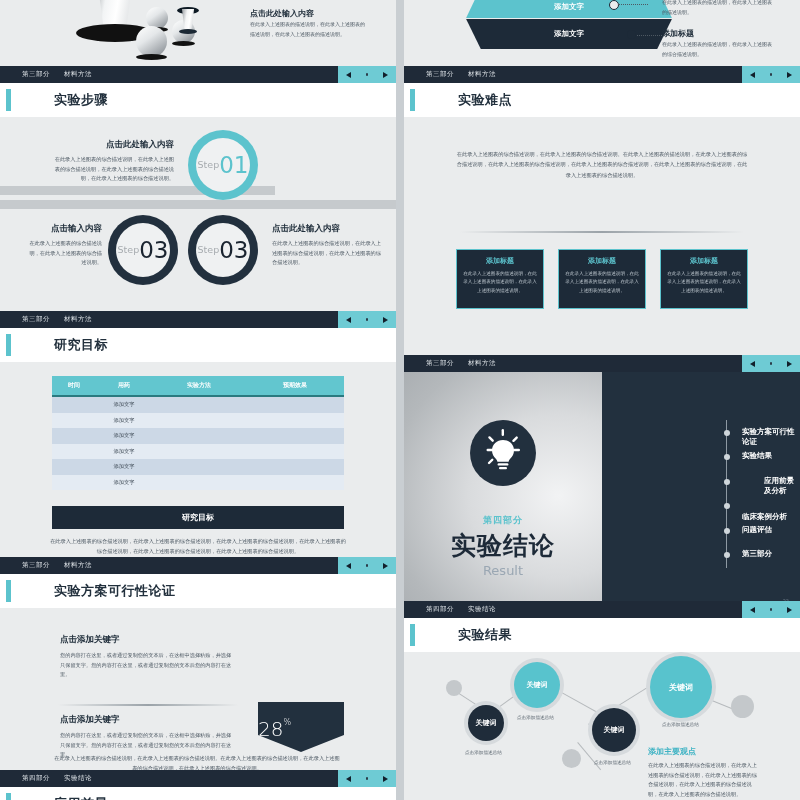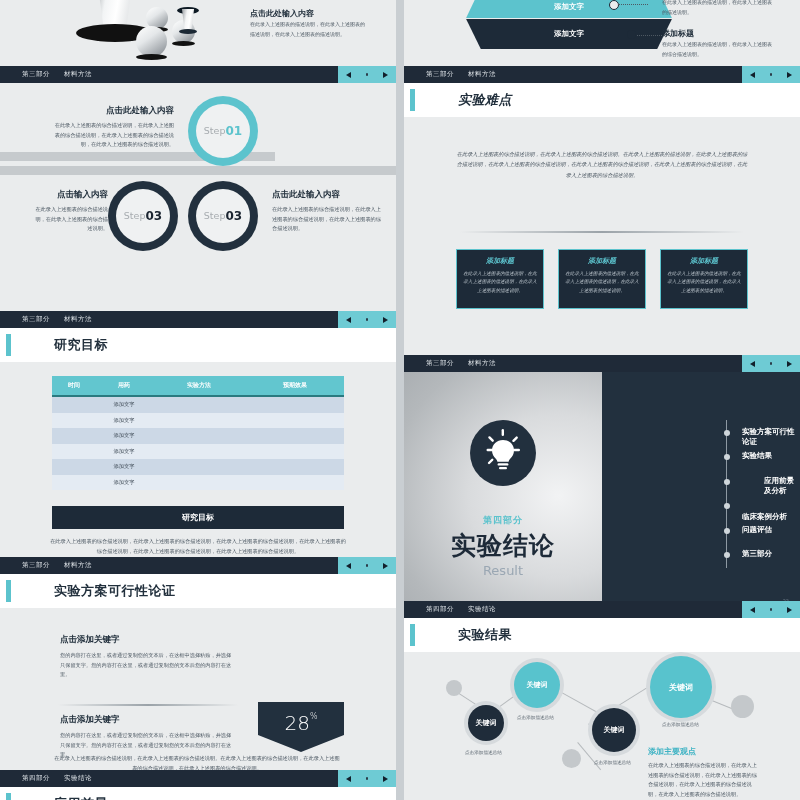--- a/index.html
+++ b/index.html
@@ -46,21 +46,21 @@
   .lead{position:absolute;height:1px;border-top:1px dotted #4d5862;}
   .nodeo{position:absolute;width:8px;height:8px;border-radius:50%;border:1.5px solid #1d2a38;background:#eaeced;}
   .nodef{position:absolute;width:9px;height:9px;border-radius:50%;background:#1d2a38;}
   .ltxt{position:absolute;font-size:5px;line-height:1.9;color:#4a5661;width:112px;}
   .lhd{position:absolute;font-size:8px;font-weight:bold;color:#22303d;}
   
   .stripe{position:absolute;background:#c6cacd;height:9px;}
   .ring{position:absolute;border-radius:50%;display:flex;flex-direction:row;align-items:center;justify-content:center;}
   .ring .w{position:absolute;border-radius:50%;background:#eff1f2;}
   .ring .lab{position:relative;font-size:9.5px;color:#a7acb0;line-height:1;}
-  .ring .num{position:relative;font-size:12px;line-height:1;font-weight:700;}
+  .ring .num{position:relative;font-size:23px;line-height:1;font-weight:400;}
   
   table.tbl{border-collapse:collapse;width:292px;}
   table.tbl th{background:#62c6cf;color:#fff;font-size:6px;font-weight:bold;padding:5px 0;border-bottom:2px solid #2a7a80;}
   table.tbl td{height:13.5px;font-size:5.3px;color:#3f4b57;text-align:center;}
   tr.r0 td{background:#ccd8e6;}
   tr.r1 td{background:#e4ebf3;}
   .tbl-cap{width:292px;background:#1d2a38;color:#fff;font-size:8px;font-weight:bold;text-align:center;padding:6px 0;}
   
   .dcard{width:88px;height:60px;background:#1d2a38;border:1px solid #5cc3cd;display:flex;flex-direction:column;align-items:center;padding-top:6px;box-sizing:border-box;}
   .dcard .h{font-size:7px;font-weight:bold;color:#5cc3cd;margin-bottom:4px;}
@@ -119,40 +119,44 @@
     <span class="sec">第三部分</span>
     <span class="sub">材料方法</span>
     <div class="navctl">
       <span class="tri l"></span>
       <span class="dot"></span>
       <span class="tri r"></span>
     </div>
   </div>
 
   <div class="slide" style="height:228px;">
+    <div class="titlebar">
+      <span class="bar"></span>
+      <h2>实验步骤</h2>
+    </div>
     <div class="body" style="position:relative;height:194px;">
       <div class="stripe" style="left:0;top:69px;width:275px;"></div>
       <div class="stripe" style="left:0;top:83px;width:396px;"></div>
 
       <div class="ring" style="left:188px;top:13px;width:70px;height:70px;background:#5cc3cd;">
         <div class="w" style="left:8px;top:8px;width:54px;height:54px;"></div>
         <span class="lab">Step</span>
         <span class="num" style="color:#5cc3cd;">01</span>
       </div>
       <div style="position:absolute;left:52px;top:22px;width:122px;text-align:right;">
         <div class="sub-hd">点击此处输入内容</div>
         <div class="para" style="margin-top:4px;">在此录入上述图表的综合描述说明，在此录入上述图表的综合描述说明，在此录入上述图表的综合描述说明，在此录入上述图表的综合描述说明。</div>
       </div>
 
       <div class="ring" style="left:108px;top:98px;width:70px;height:70px;background:#22303e;">
         <div class="w" style="left:8px;top:8px;width:54px;height:54px;"></div>
         <span class="lab">Step</span>
         <span class="num" style="color:#1a2430;">03</span>
       </div>
-      <div style="position:absolute;left:32px;top:106px;width:76px;text-align:right;">
+      <div style="position:absolute;left:26px;top:106px;width:76px;text-align:right;">
         <div class="sub-hd">点击输入内容</div>
         <div class="para" style="margin-top:4px;">在此录入上述图表的综合描述说明，在此录入上述图表的综合描述说明。</div>
       </div>
 
       <div class="ring" style="left:188px;top:98px;width:70px;height:70px;background:#22303e;">
         <div class="w" style="left:8px;top:8px;width:54px;height:54px;"></div>
         <span class="lab">Step</span>
         <span class="num" style="color:#1a2430;">03</span>
       </div>
       <div style="position:absolute;left:272px;top:106px;width:110px;">
@@ -249,21 +253,21 @@
     <div class="body" style="position:relative;height:162px;">
       <div style="position:absolute;left:60px;top:26px;width:175px;">
         <div class="sub-hd">点击添加关键字</div>
         <div class="para" style="margin-top:5px;">您的内容打在这里，或者通过复制您的文本后，在这框中选择粘贴，并选择只保留文字。您的内容打在这里，或者通过复制您的文本后您的内容打在这里。</div>
       </div>
       <div class="hr-fade" style="position:absolute;left:58px;top:96px;width:180px;"></div>
       <div style="position:absolute;left:60px;top:106px;width:175px;">
         <div class="sub-hd">点击添加关键字</div>
         <div class="para" style="margin-top:5px;">您的内容打在这里，或者通过复制您的文本后，在这框中选择粘贴，并选择只保留文字。您的内容打在这里，或者通过复制您的文本后您的内容打在这里。</div>
       </div>
-      <div class="hexB" style="left:258px;top:94px;display:flex;align-items:flex-start;justify-content:center;padding-top:11px;box-sizing:border-box;">
+      <div class="hexB" style="left:258px;top:94px;display:flex;align-items:flex-start;padding-top:17px;box-sizing:border-box;">
         <span class="pct">28</span>
             <small class="pct" style="font-size:8px;">%</small>
       </div>
       <div class="para-c" style="position:absolute;left:52px;top:145px;width:290px;">在此录入上述图表的综合描述说明，在此录入上述图表的综合描述说明。在此录入上述图表的综合描述说明，在此录入上述图表的综合描述说明，在此录入上述图表的综合描述说明。</div>
     </div>
   </div>
 
   <div class="navbar">
     <span class="sec">第四部分</span>
     <span class="sub">实验结论</span>
@@ -302,21 +306,21 @@
   <div class="navbar">
     <span class="sec">第三部分</span>
     <span class="sub">材料方法</span>
     <div class="navctl">
       <span class="tri l"></span>
       <span class="dot"></span>
       <span class="tri r"></span>
     </div>
   </div>
 
-  <div class="slide" style="height:272px;font-style:italic;">
+  <div class="slide" style="height:272px;">
     <div class="titlebar">
       <span class="bar"></span>
       <h2>实验难点</h2>
     </div>
     <div class="body" style="position:relative;height:194px;">
       <div class="para-c" style="position:absolute;left:52px;top:32px;width:292px;">在此录入上述图表的综合描述说明，在此录入上述图表的综合描述说明。在此录入上述图表的描述说明，在此录入上述图表的综合描述说明，在此录入上述图表的综合描述说明，在此录入上述图表的综合描述说明，在此录入上述图表的综合描述说明，在此录入上述图表的综合描述说明。</div>
       <div class="hr-fade" style="position:absolute;left:56px;top:114px;width:284px;"></div>
       <div style="position:absolute;left:52px;top:132px;display:flex;gap:14px;">
         <div class="dcard">
           <div class="h">添加标题</div>

